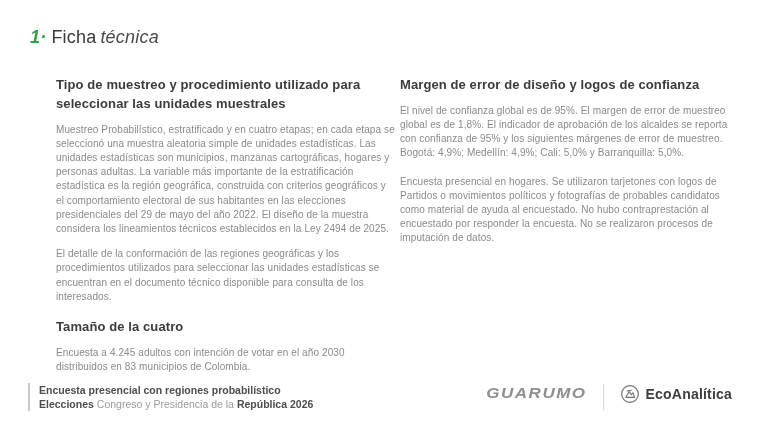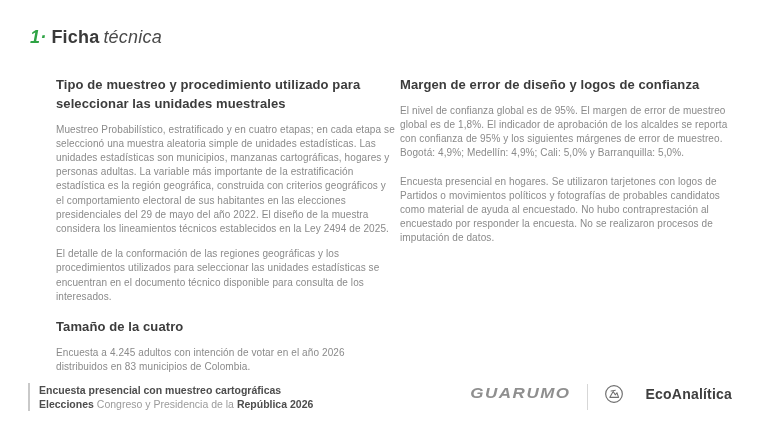--- a/index.html
+++ b/index.html
@@ -25,21 +25,21 @@
     color: #3d3d3d;
     white-space: nowrap;
   }
   .title .num {
     color: #2ea344;
     font-style: italic;
     font-weight: bold;
     margin-right: 5px;
   }
   .title .word-bold {
-    font-weight: bold;
+    font-weight: normal;
     color: #3a3a3a;
   }
   .title .word-italic {
     font-style: italic;
     font-weight: 400;
     color: #4a4a4a;
     margin-left: 4px;
   }
   
   .col {
@@ -103,21 +103,21 @@
     transform: scaleY(0.85);
   }
   .logo-divider {
     width: 1px;
     height: 26px;
     background: #d7d7d7;
   }
   .logo-eco {
     display: flex;
     align-items: center;
-    gap: 22px;
+    gap: 6px;
   }
   .eco-icon {
     width: 20px;
     height: 20px;
     display: inline-block;
   }
   .logo-eco .eco-text {
     font-size: 14px;
     color: #3f3f3f;
     letter-spacing: 0.2px;
@@ -134,37 +134,37 @@
   </div>
 
   <div class="col col-left">
     <div class="section">
       <div class="section-heading" style="max-width:320px">Tipo de muestreo y procedimiento utilizado para seleccionar las unidades muestrales</div>
       <p class="body-text">Muestreo Probabilístico, estratificado y en cuatro etapas; en cada etapa se seleccionó una muestra aleatoria simple de unidades estadísticas. Las unidades estadísticas son municipios, manzanas cartográficas, hogares y personas adultas. La variable más importante de la estratificación estadística es la región geográfica, construida con criterios geográficos y el comportamiento electoral de sus habitantes en las elecciones presidenciales del 29 de mayo del año 2022. El diseño de la muestra considera los lineamientos técnicos establecidos en la Ley 2494 de 2025.</p>
       <p class="body-text">El detalle de la conformación de las regiones geográficas y los procedimientos utilizados para seleccionar las unidades estadísticas se encuentran en el documento técnico disponible para consulta de los interesados.</p>
     </div>
     <div class="section">
       <div class="section-heading">Tamaño de la cuatro</div>
-      <p class="body-text">Encuesta a 4.245 adultos con intención de votar en el año 2026 distribuidos en 83 municipios de Colombia.</p>
+      <p class="body-text">Encuesta a 4.245 adultos con intención de votar en el año 2030 distribuidos en 83 municipios de Colombia.</p>
     </div>
   </div>
 
   <div class="col col-right">
     <div class="section">
       <div class="section-heading">Margen de error de diseño y logos de confianza</div>
       <p class="body-text">El nivel de confianza global es de 95%. El margen de error de muestreo global es de 1,8%. El indicador de aprobación de los alcaldes se reporta con confianza de 95% y los siguientes márgenes de error de muestreo. Bogotá: 4,9%; Medellín: 4,9%; Cali: 5,0% y Barranquilla: 5,0%.</p>
     </div>
     <div class="section">
       <p class="body-text">Encuesta presencial en hogares. Se utilizaron tarjetones con logos de Partidos o movimientos políticos y fotografías de probables candidatos como material de ayuda al encuestado. No hubo contraprestación al encuestado por responder la encuesta. No se realizaron procesos de imputación de datos.</p>
     </div>
   </div>
 
   <div class="footer">
     <div class="footer-caption">
-      <div class="line1">Encuesta presencial con muestreo cartográficas</div>
+      <div class="line1">Encuesta presencial con regiones probabilístico</div>
       <div class="line2"><b>Elecciones</b><span> Congreso y Presidencia de la </span><b>República 2026</b></div>
     </div>
     <div class="footer-logos">
       <div class="logo-guarumo">GUARUMO</div>
       <div class="logo-divider"></div>
       <div class="logo-eco">
         <span class="eco-icon">
           <svg viewBox="0 0 24 24" width="20" height="20">
             <circle cx="12" cy="12" r="10" fill="none" stroke="#6f6f6f" stroke-width="1.4"></circle>
             <path d="M7 16 L11 9 L13.5 13 L15.5 10.5 L17.5 16 Z" fill="none" stroke="#6f6f6f" stroke-width="1.3" stroke-linejoin="round"></path>

